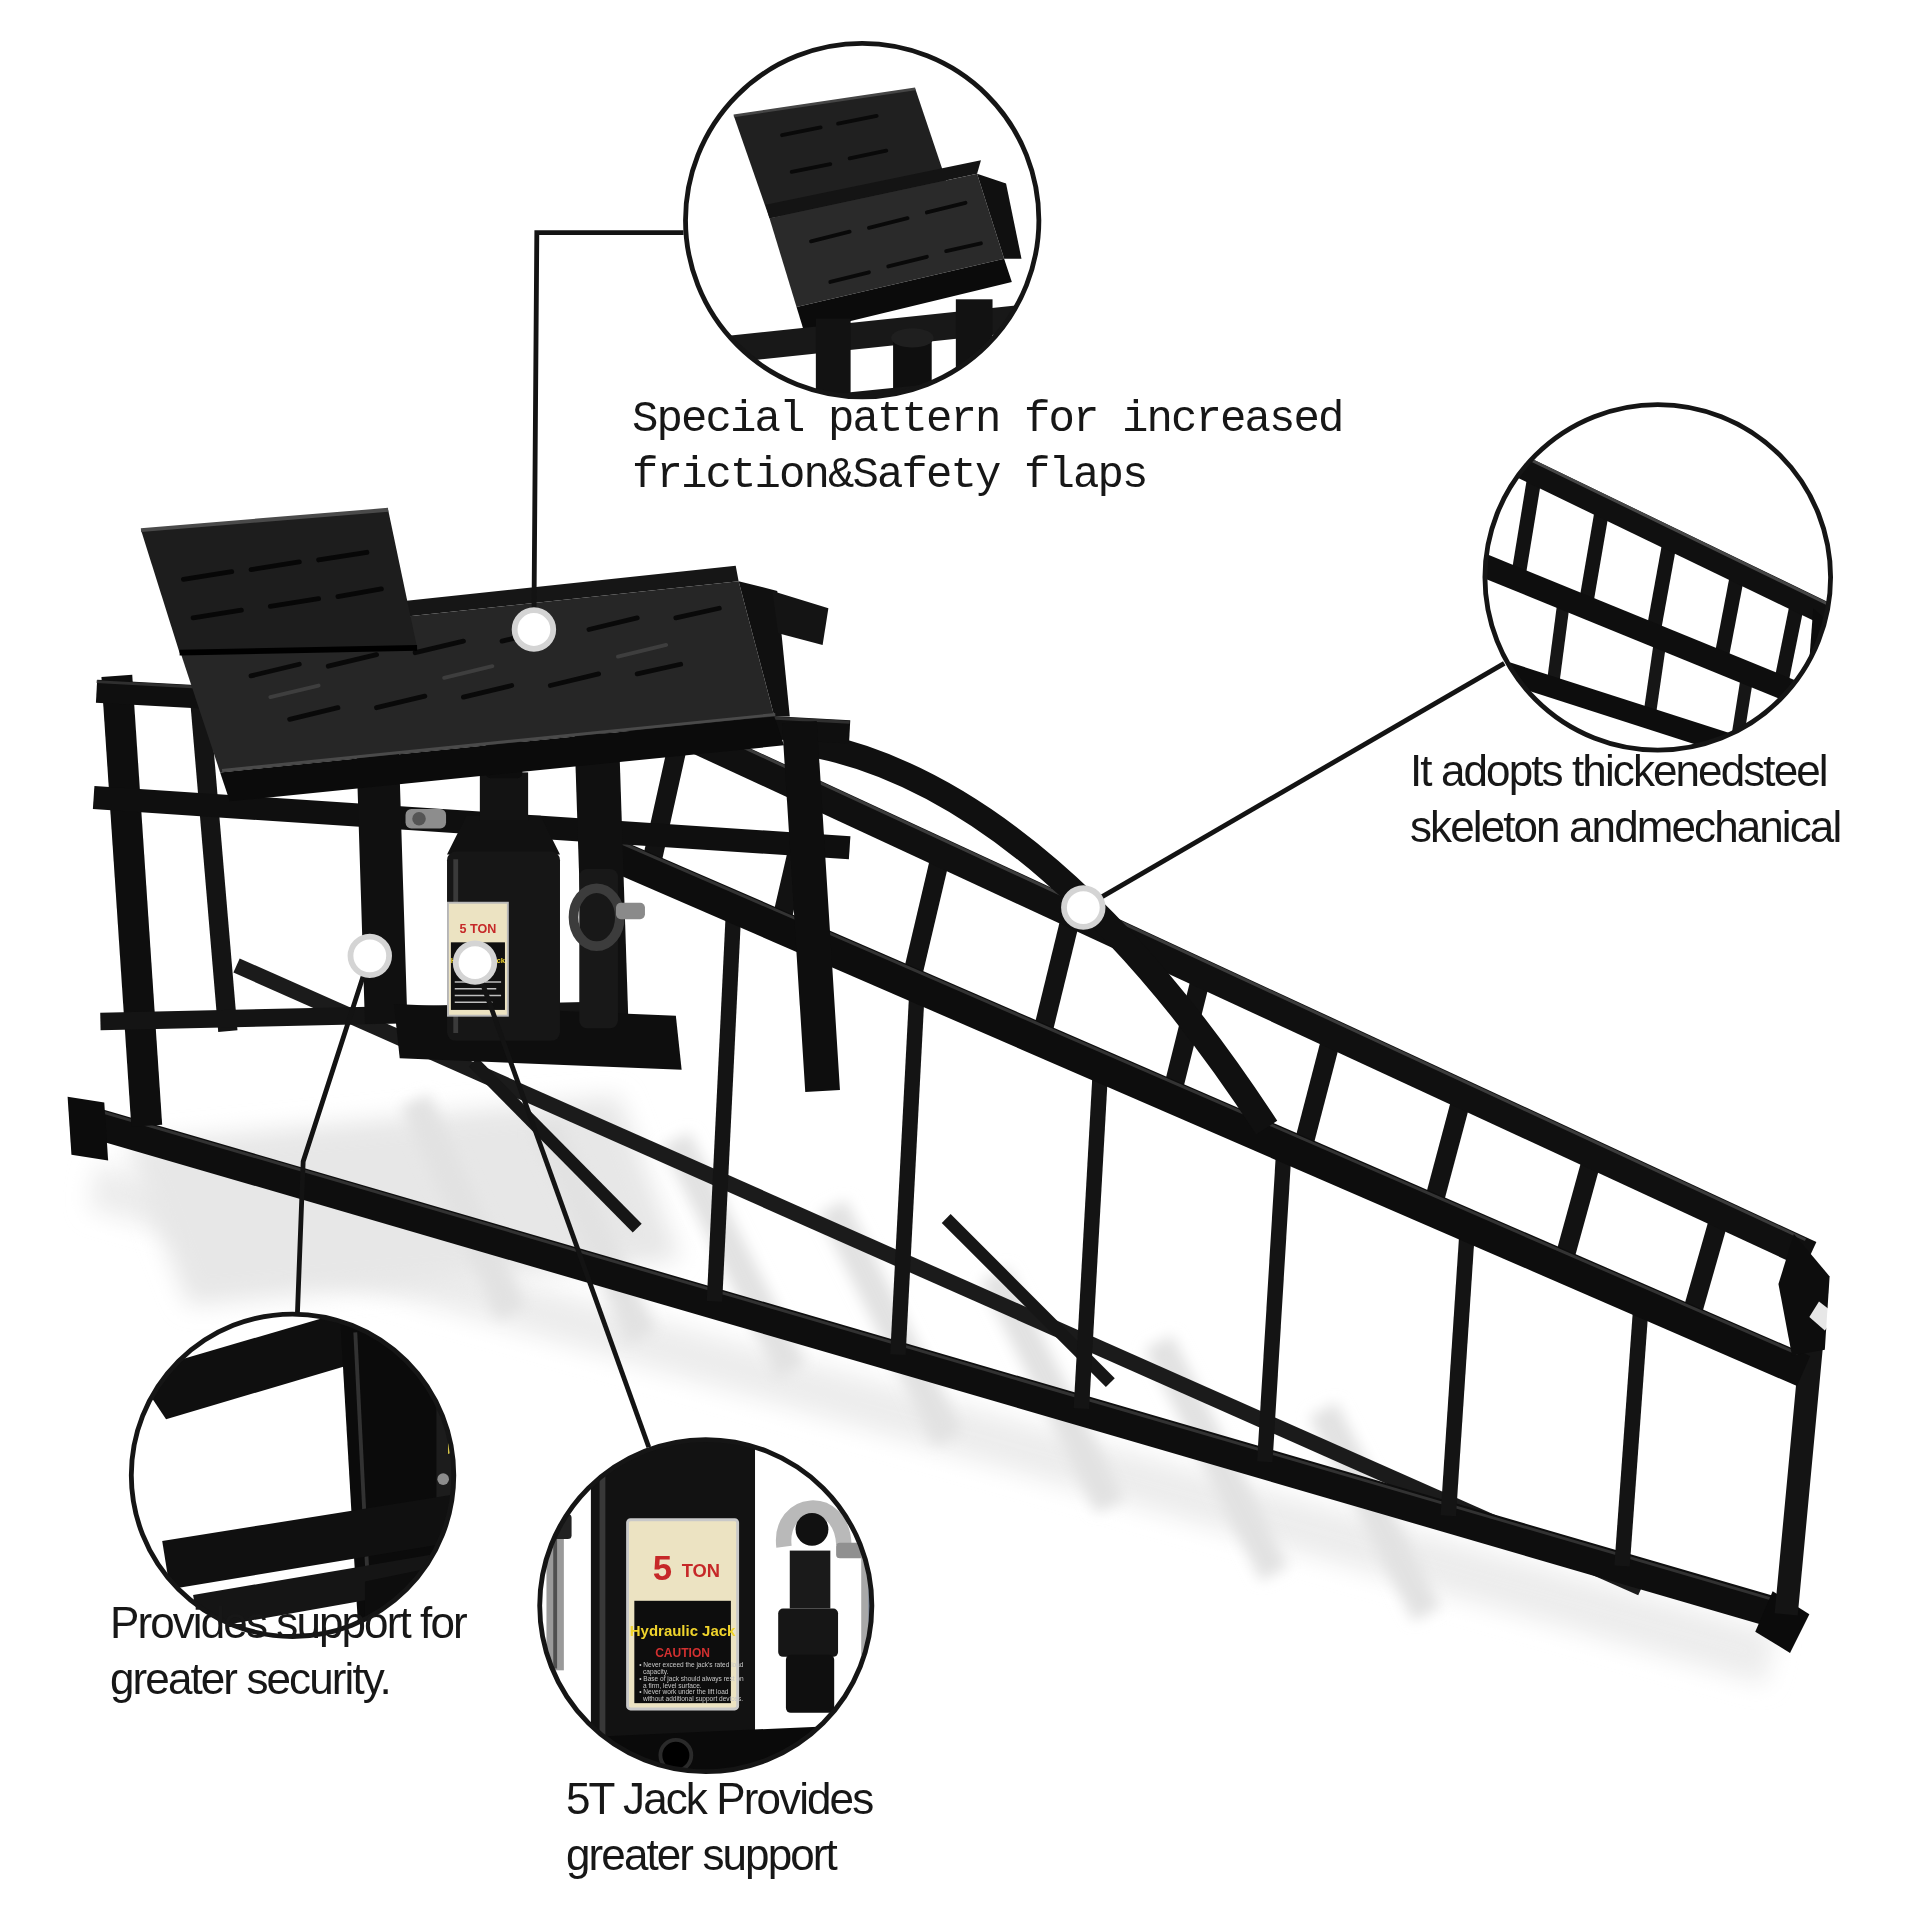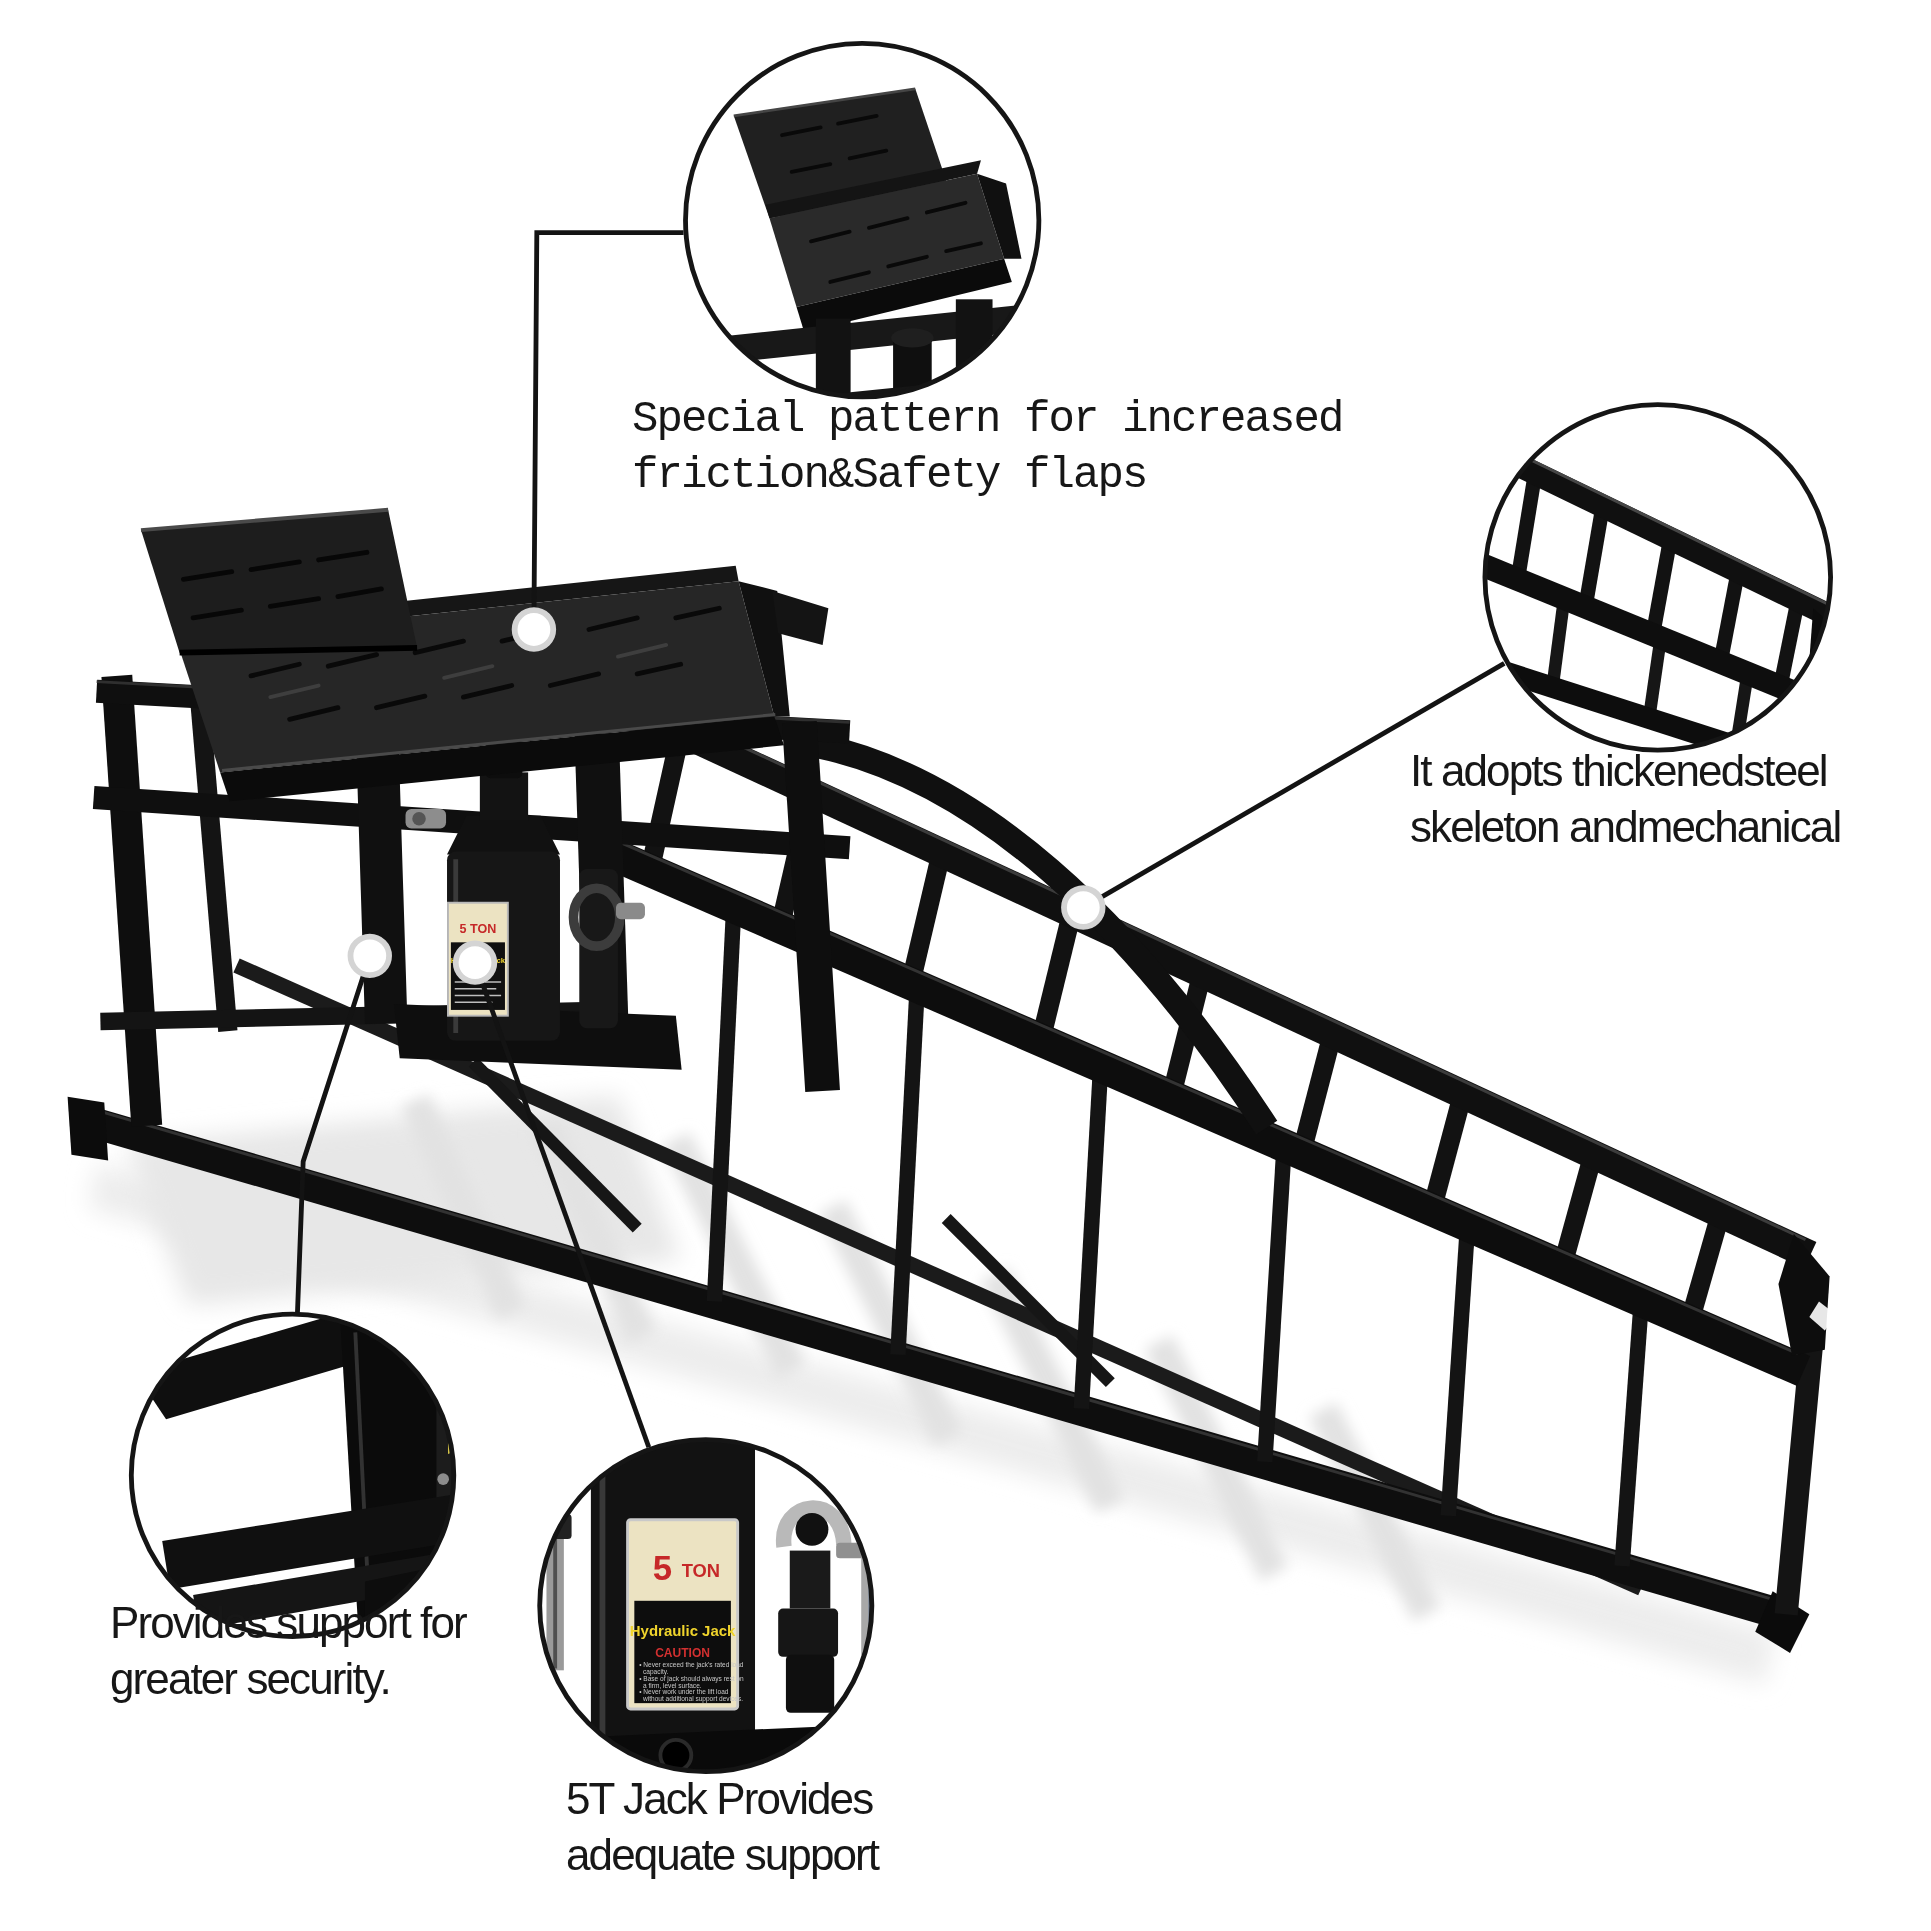--- a/index.html
+++ b/index.html
@@ -317,15 +317,15 @@
   <span>skeleton andmechanical</span>
 </div>
 
 <div class="note" style="left:101px;top:1595px;margin-left:9px;">
   <span>Provides support for</span>
   <span>greater security.</span>
 </div>
 
 <div class="note" style="left:566px;top:1771px;">
   <span>5T Jack Provides</span>
-  <span>adequate support</span>
+  <span>greater support</span>
 </div>
 
 
 </body></html>

